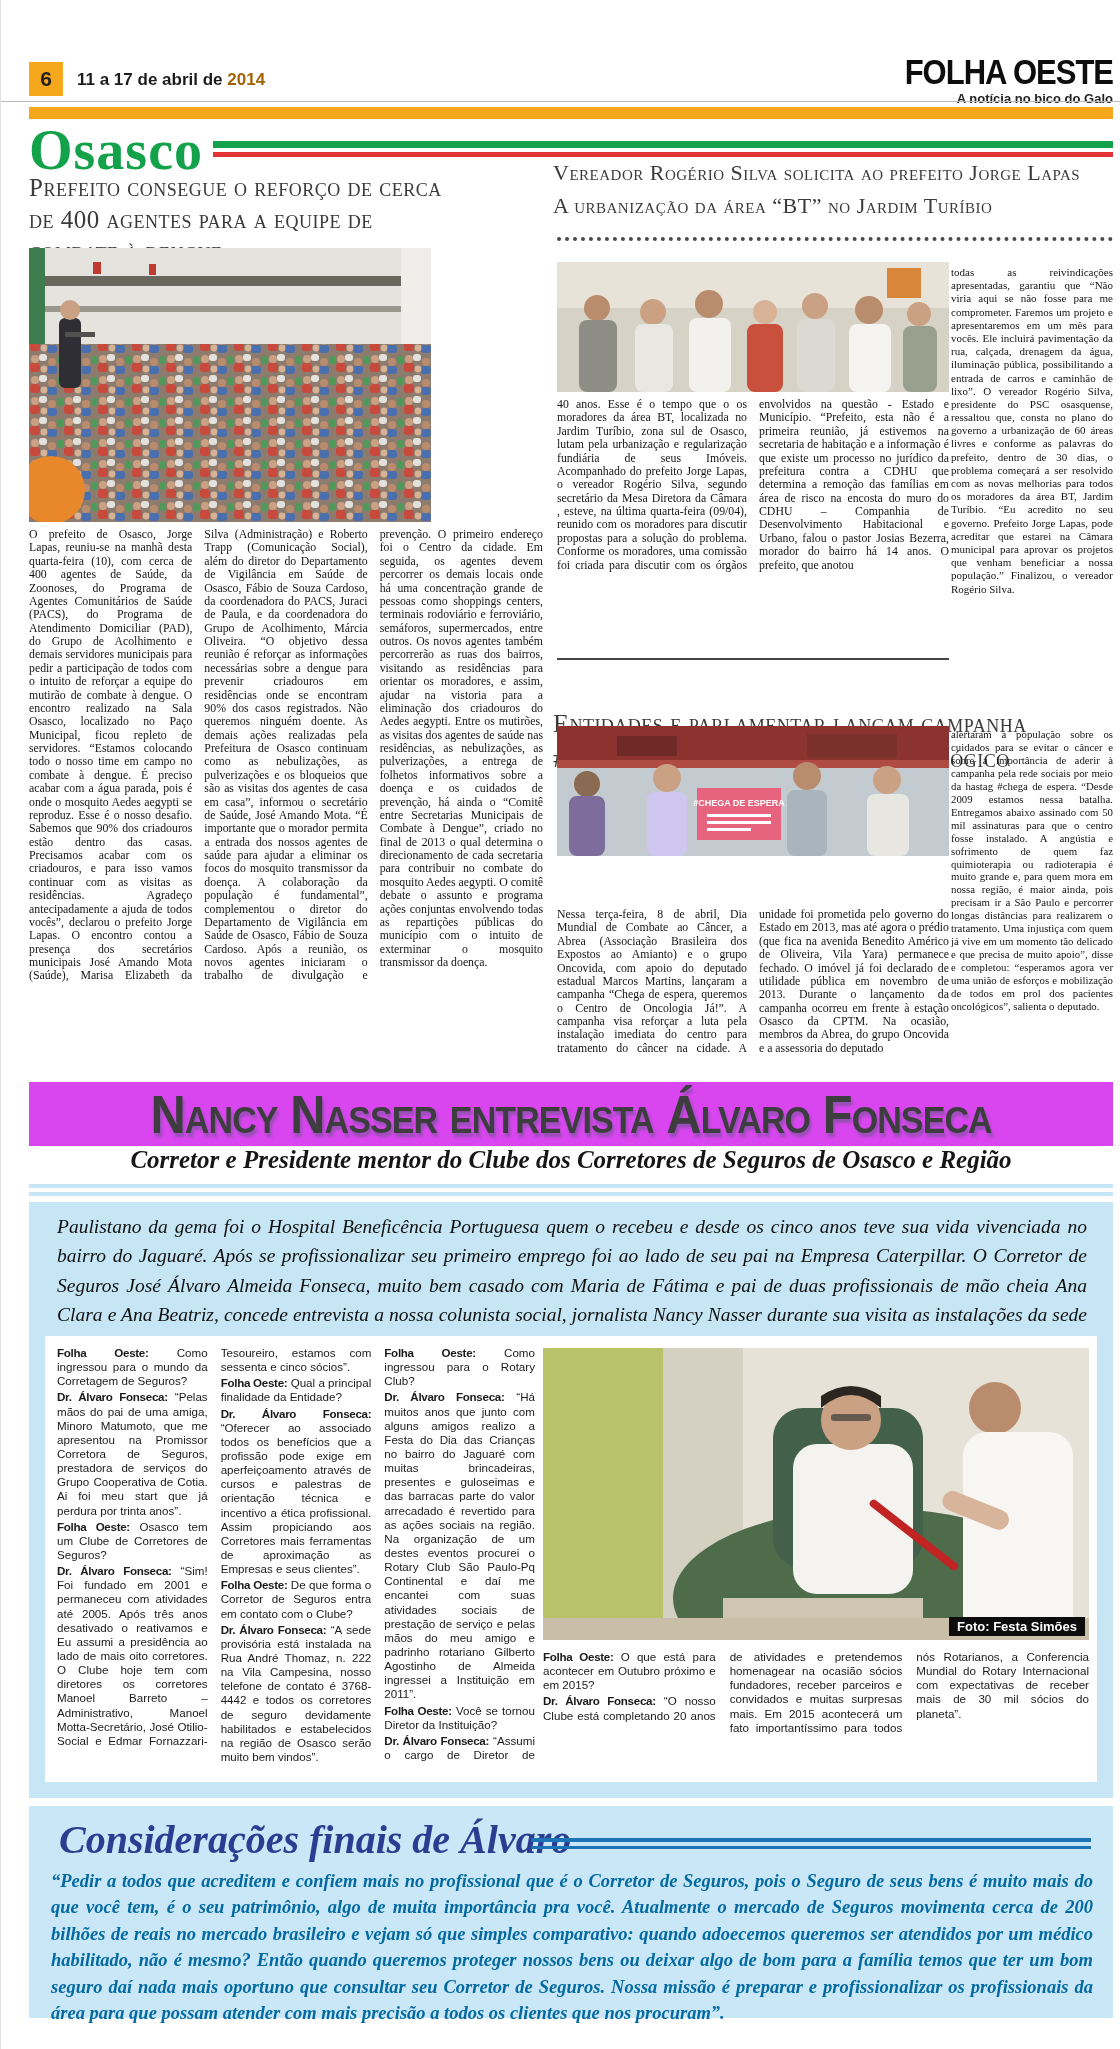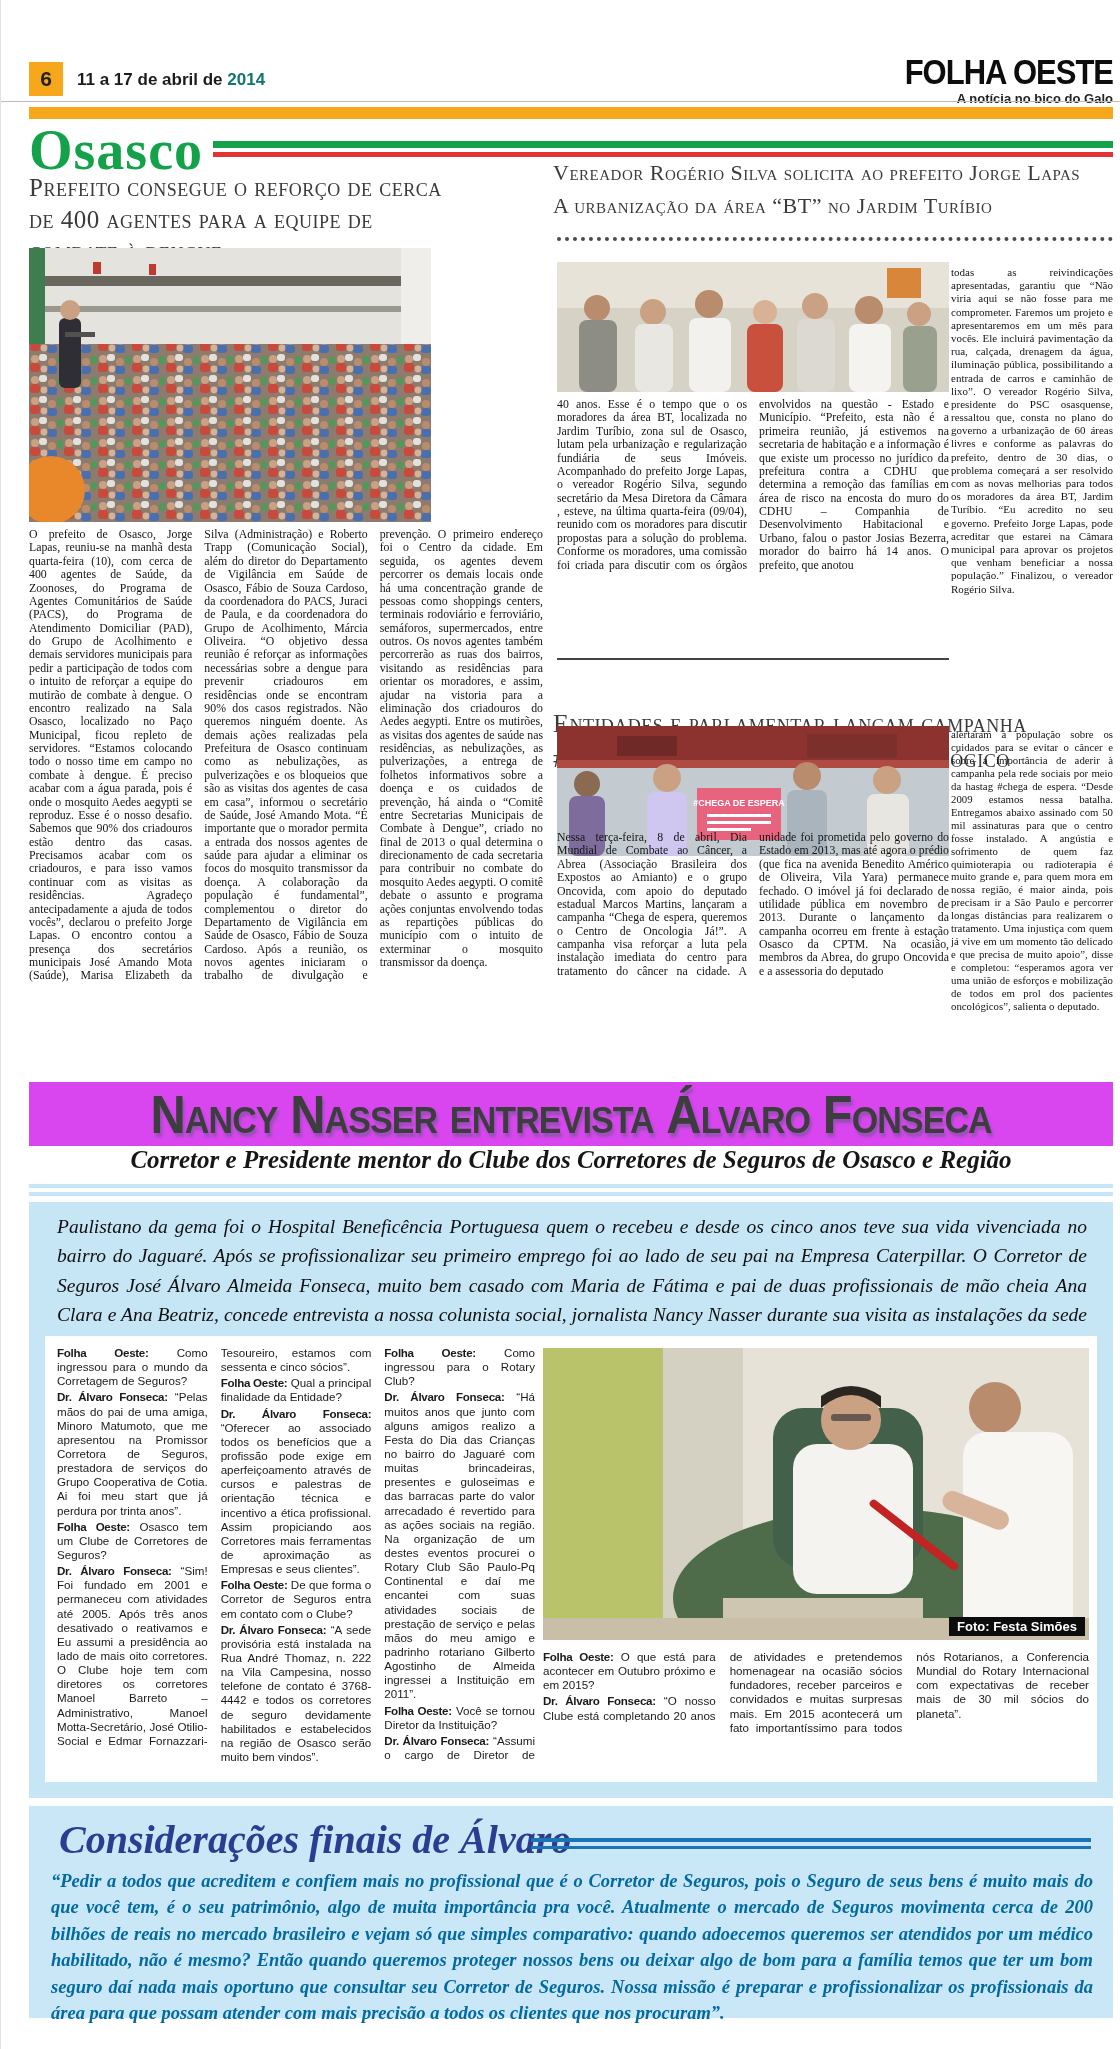--- a/index.html
+++ b/index.html
@@ -5,21 +5,21 @@
   html,body{margin:0;padding:0;background:#fff;}
   #page{position:relative;width:1120px;height:2049px;margin:0 auto;background:#fff;
         font-family:"Liberation Serif",serif;color:#111;overflow:hidden;border-left:1px solid #e2e2e2;border-right:1px solid #e2e2e2;}
   .abs{position:absolute;}
 
   
   .pagenum{left:28px;top:62px;width:34px;height:34px;background:#F6A71C;color:#222;
            font-family:"Liberation Sans",sans-serif;font-weight:bold;font-size:21px;
            display:flex;align-items:center;justify-content:center;}
   .dateline{left:76px;top:70px;font-family:"Liberation Sans",sans-serif;font-weight:bold;font-size:17px;color:#1c1c1c;}
-  .dateline .yr{color:#0f766e;}
+  .dateline .yr{color:#a16207;}
   .brand{right:8px;top:52px;width:320px;text-align:right;font-family:Liberation Sans, sans-serif;}
   .brand .nm{font-size:31px;font-weight:bold;letter-spacing:-1px;color:#0d0d0d;transform:scaleY(1.15);transform-origin:top right;}
   .brand .tg{font-size:13px;font-weight:bold;color:#222;margin-top:3px;}
   .hairline{left:0;top:101px;width:1120px;height:1px;background:#bbb;}
   .orangebar{left:28px;top:107px;width:1084px;height:12px;background:#F6A71C;}
 
   
   .osasco{left:28px;top:118px;font-size:56px;font-weight:bold;color:#13A24A;letter-spacing:1px;}
   .rule-green{left:212px;top:141px;width:900px;height:7px;background:#13A24A;}
   .rule-red{left:212px;top:152px;width:900px;height:5px;background:#E23435;}
@@ -32,21 +32,21 @@
   .a3-hl{left:552px;top:664px;width:562px;font-size:26px;line-height:1.35;margin-top:42px;}
   .dotted{left:556px;top:237px;width:556px;height:0;border-bottom:4px dotted #4a4a4a;}
   .deck{left:556px;top:243px;width:556px;font-style:italic;font-size:18px;color:#222;}
 
   
   .serifbody{font-size:11.8px;line-height:1.135;text-align:justify;color:#141414;
              -webkit-hyphens:auto;hyphens:auto;overflow:hidden;}
   .a1-body{left:28px;top:528px;width:514px;height:546px;column-count:3;column-gap:12px;}
   .a2-body{left:556px;top:398px;width:392px;height:262px;column-count:2;column-gap:12px;}
   .a2-side{left:950px;top:266px;width:162px;height:394px;font-size:11px;line-height:1.2;}
-  .a3-body{left:556px;top:831px;width:392px;height:208px;column-count:2;column-gap:12px;}
+  .a3-body{left:556px;top:908px;width:392px;height:208px;column-count:2;column-gap:12px;}
   .a3-side{left:950px;top:728px;width:162px;height:342px;font-size:10.8px;line-height:1.2;}
 
   
   .photo{overflow:hidden;background:#d8d5cd;text-align:center;}
   .p1{left:28px;top:248px;width:402px;height:274px;}
   .p2{left:556px;top:262px;width:392px;height:130px;}
   .p3{left:556px;top:726px;width:392px;height:130px;}
   .p4{left:542px;top:1348px;width:546px;height:292px;}
   .credit{position:absolute;right:4px;bottom:4px;background:#0c0c0c;color:#fff;
           font-family:"Liberation Sans",sans-serif;font-weight:bold;font-size:13px;padding:2px 8px;}

